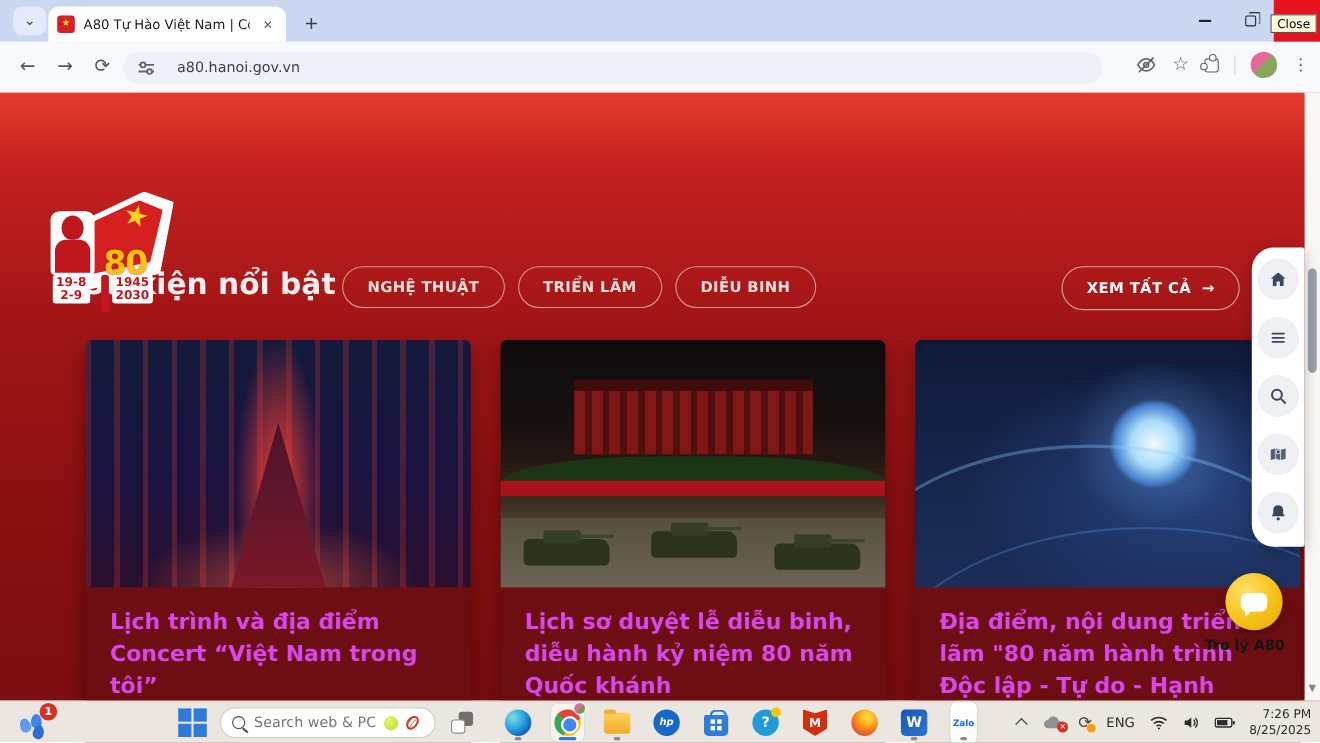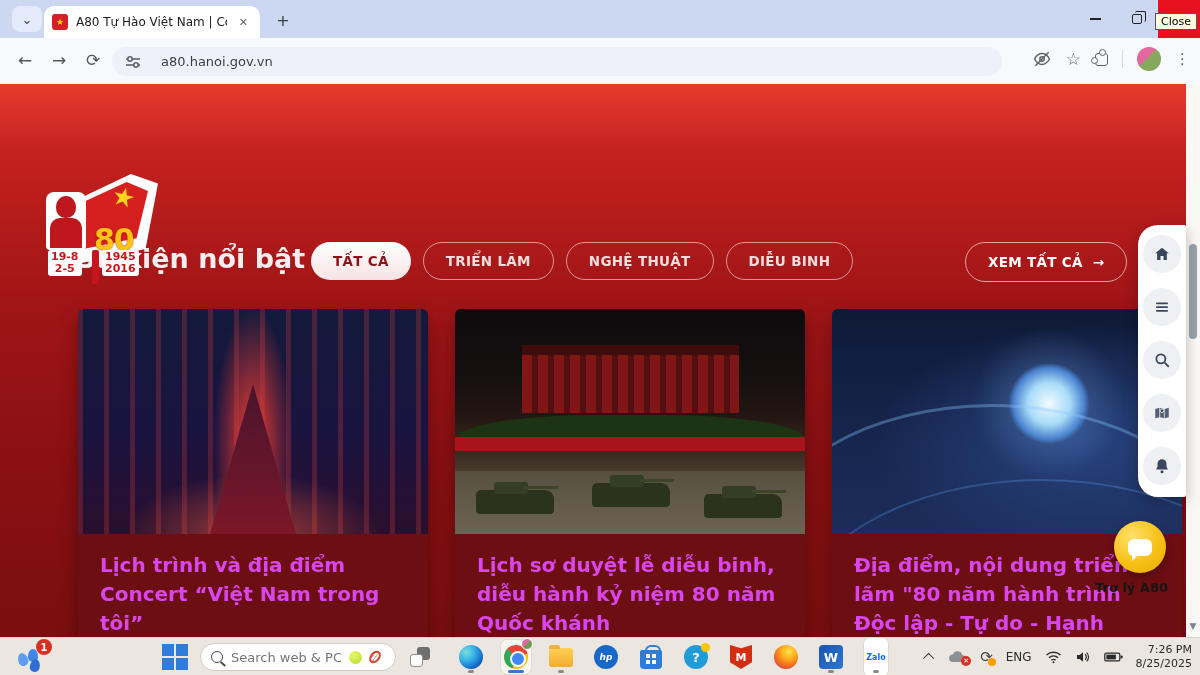--- a/index.html
+++ b/index.html
@@ -252,33 +252,32 @@
     <div class="logo">
       <div class="logo-flag"></div>
       <div class="logo-flag-inner"></div>
       <div class="logo-star">★</div>
       <div class="logo-portrait"></div>
       <div class="logo-head"></div>
       <div class="logo-body"></div>
       <div class="logo-80">80</div>
       <div class="logo-dates">
         <div>19-8</div>
-        <div>2-5</div>
+        <div>2-9</div>
       </div>
       <div class="logo-pole"></div>
       <div class="logo-years">
         <div>1945</div>
-        <div>2016</div>
+        <div>2030</div>
       </div>
     </div>
 
     <div class="pills">
-      <div class="pill active">TẤT CẢ</div>
+      <div class="pill">NGHỆ THUẬT</div>
       <div class="pill">TRIỂN LÃM</div>
-      <div class="pill">NGHỆ THUẬT</div>
       <div class="pill">DIỄU BINH</div>
     </div>
 
     <div class="viewall">
       <span>XEM TẤT CẢ</span>
       <span>→</span>
     </div>
 
     <div class="cards">
 

